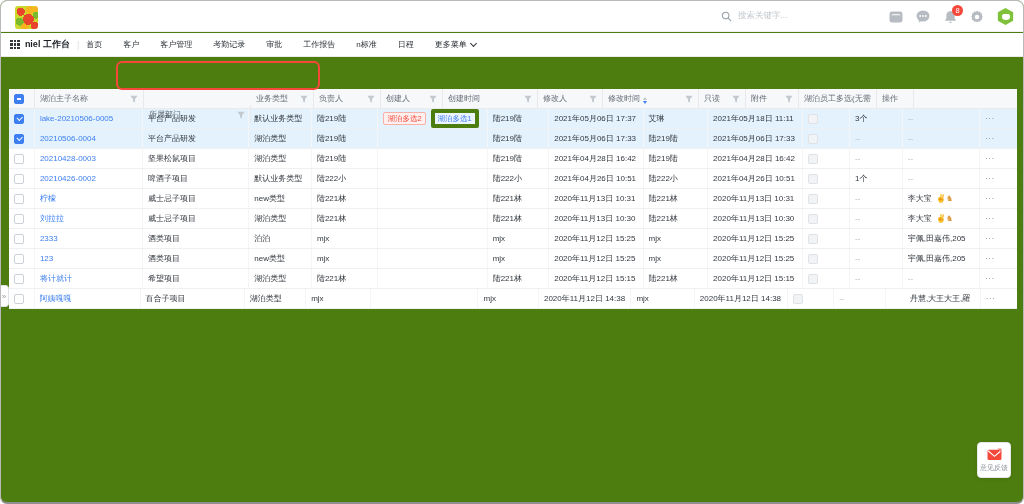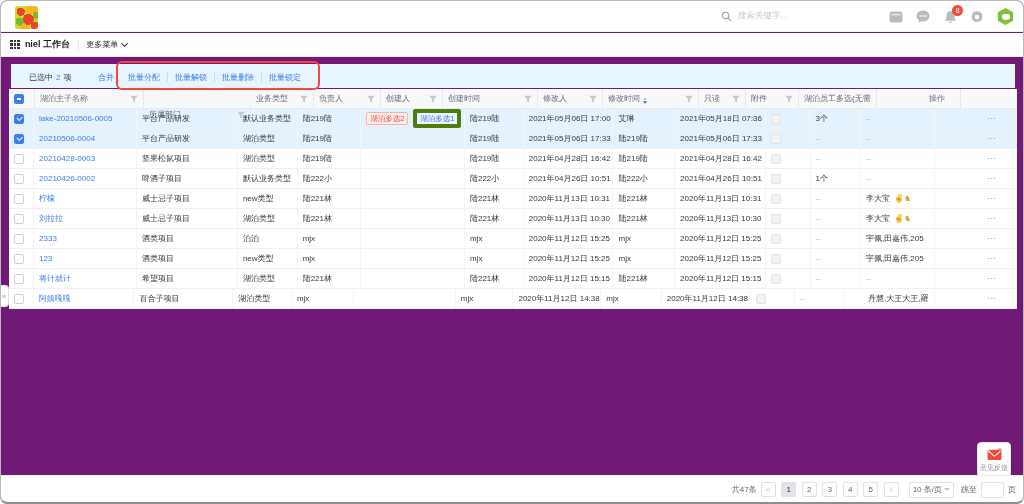--- a/index.html
+++ b/index.html
@@ -1,17 +1,17 @@
 <!DOCTYPE html>
 <html><head>
 <meta charset="utf-8">
 <style>
 * { margin:0; padding:0; box-sizing:border-box; }
 body { width:1024px; height:504px; font-family:"Liberation Sans",sans-serif; background:#fff; }
-.frame { position:relative; width:1024px; height:504px; border:1px solid #b9b9b9; border-bottom:2px solid #8f8f8f; border-radius:7px; overflow:hidden; background:#701a75; }
+.frame { position:relative; width:1024px; height:504px; border:1px solid #b9b9b9; border-bottom:2px solid #8f8f8f; border-radius:7px; overflow:hidden; background:#4d7c0f; }
 
 .topbar { position:absolute; left:0; top:0; width:100%; height:31px; background:#fff; border-bottom:1px solid #f2f2f2; }
 .logo { position:absolute; left:14px; top:5px; width:23px; height:23px; border-radius:3px;
   background:
    radial-gradient(circle at 25% 25%, #e8452c 0 4px, transparent 4px),
    radial-gradient(circle at 65% 18%, #f6b51e 0 4px, transparent 4px),
    radial-gradient(circle at 20% 68%, #7ab82e 0 4px, transparent 4px),
    radial-gradient(circle at 58% 58%, #e8452c 0 5.5px, transparent 5.5px),
    radial-gradient(circle at 92% 40%, #7ab82e 0 3.5px, transparent 3.5px),
    radial-gradient(circle at 42% 90%, #f6b51e 0 4px, transparent 4px),
@@ -42,21 +42,21 @@
 .batch-group { position:absolute; left:117px; top:8px; display:flex; align-items:center; }
 .batch-group .bitem { margin-right:7px; }
 .bsep { width:1px; height:9px; background:#c9dcea; margin-right:7px; }
 .redbox { position:absolute; left:115px; top:60px; width:204px; height:29px; border:2px solid #f5483b; border-radius:6px; pointer-events:none; z-index:5; }
 
 .table { position:absolute; left:8px; top:88px; width:1008px; font-size:8px; color:#33383f; }
 .tr { display:flex; height:20px; align-items:center; border-bottom:1px solid #eef0f2; background:#fff; }
 .tr.head { background:#f7f8fa; color:#666d76; border-bottom:1px solid #e8eaed; }
 .tr.selected { background:#e3f2fd; }
 .td { height:100%; display:flex; align-items:center; padding:0 5px; overflow:hidden; white-space:nowrap; border-right:1px solid #f3f5f7; }
-.td:last-child { border-right:none;margin-left:47px; }
+.td:last-child { border-right:none; }
 .head .td { border-right:1px solid #e7e9ec; justify-content:space-between; }
 .funnel { flex:none; margin-left:3px; }
 .link { color:#3d7ff0; cursor:pointer; }
 .dim { color:#b2b8bf; }
 .emoji { color:#e09a3e; margin-left:2px; }
 .cb { width:10px; height:10px; border:1px solid #ccd1d7; border-radius:2px; background:#fff; flex:none; }
 .cb.checked { background:#3d7ff0; border-color:#3d7ff0; position:relative; }
 .cb.checked:after { content:""; position:absolute; left:2px; top:1.5px; width:4px; height:2.5px; border-left:1.4px solid #fff; border-bottom:1.4px solid #fff; transform:rotate(-45deg); }
 .cb.indet { background:#3d7ff0; border-color:#3d7ff0; position:relative; }
 .cb.indet:after { content:""; position:absolute; left:2px; top:3.8px; width:4px; height:1.4px; background:#fff; }
@@ -141,39 +141,36 @@
         <i></i>
         <i></i>
         <i></i>
         <i></i>
         <i></i>
         <i></i>
         <i></i>
       </div>
     <span class="brand">niel 工作台</span>
     <span class="nav-sep">|</span>
+    <div class="nav-items" id="nav-items">
+        <div class="nav-item">首页</div>
+        <div class="nav-item">客户</div>
+        <div class="nav-item">客户管理</div>
+        <div class="nav-item">考勤记录</div>
+        <div class="nav-item">审批</div>
+        <div class="nav-item">工作报告</div>
+        <div class="nav-item">n标准</div>
+        <div class="nav-item">日程</div>
+      </div>
     <div class="nav-item">
         <span>更多菜单</span>
         <span class="chev"></span>
       </div>
   </div>
 
-  <div class="toolbar">
-    <span class="sel"><span>已选中</span><span class="num">2</span><span>项</span></span>
-    <span class="tool-link merge">合并</span>
-    <div class="batch-group" id="batch-group">
-        <span class="tool-link bitem">批量分配</span>
-        <span class="bsep"></span>
-        <span class="tool-link bitem">批量解锁</span>
-        <span class="bsep"></span>
-        <span class="tool-link bitem">批量删除</span>
-        <span class="bsep"></span>
-        <span class="tool-link bitem">批量锁定</span>
-      </div>
-  </div>
   <div class="redbox"></div>
 
   <div class="table" id="table">
       <div class="tr head">
         <div class="td" style="width: 26px;">
           <span class="cb indet"></span>
         </div>
         <div class="td" style="width: 109px;">
           <span style="display:flex;align-items:center;overflow:hidden">
             <span style="overflow:hidden;white-space:nowrap">湖泊主子名称</span>
@@ -286,27 +283,27 @@
           <span>陆219陆</span>
         </div>
         <div class="td" style="width: 110px;">
           <span class="tag red">湖泊多选2</span>
           <span class="tag blue">湖泊多选1</span>
         </div>
         <div class="td" style="width: 62px;">
           <span>陆219陆</span>
         </div>
         <div class="td" style="width: 95px;">
-          <span>2021年05月06日 17:00</span>
+          <span>2021年05月06日 17:37</span>
         </div>
         <div class="td" style="width: 65px;">
           <span>艾琳</span>
         </div>
         <div class="td" style="width: 96px;">
-          <span>2021年05月18日 07:36</span>
+          <span>2021年05月18日 11:11</span>
         </div>
         <div class="td" style="width: 47px;">
           <span class="cb disabled"></span>
         </div>
         <div class="td" style="width: 53px;">
           <span>3个</span>
         </div>
         <div class="td" style="width: 78px;">
           <span class="dim">--</span>
         </div>
@@ -698,34 +695,13 @@
 
   <div class="feedback">
     <svg width="15" height="13" viewBox="0 0 16 14">
         <rect x="0.5" y="2" width="15" height="11" rx="1.5" fill="#f5483b"></rect>
         <path d="M1 3 L8 9 L15 3" stroke="#fff" stroke-width="1.2" fill="none"></path>
         <path d="M11 0.5 L15.5 0.5 L15.5 5z" fill="#f08076"></path>
       </svg>
     <span class="fb-label">意见反馈</span>
   </div>
 
-  <div class="footer">
-    <span>共47条</span>
-    <div class="pager" id="pager">
-        <span class="pbtn nav">&lt;</span>
-        <span class="pbtn active">1</span>
-        <span class="pbtn">2</span>
-        <span class="pbtn">3</span>
-        <span class="pbtn">4</span>
-        <span class="pbtn">5</span>
-        <span class="pbtn nav">&gt;</span>
-      </div>
-    <div class="psel">
-        <span>10 条/页</span>
-        <span class="c"></span>
-      </div>
-    <div class="jump">
-      <span>跳至</span>
-      <span class="jinput"></span>
-      <span>页</span>
-    </div>
-  </div>
 </div>
 
 </body></html>

